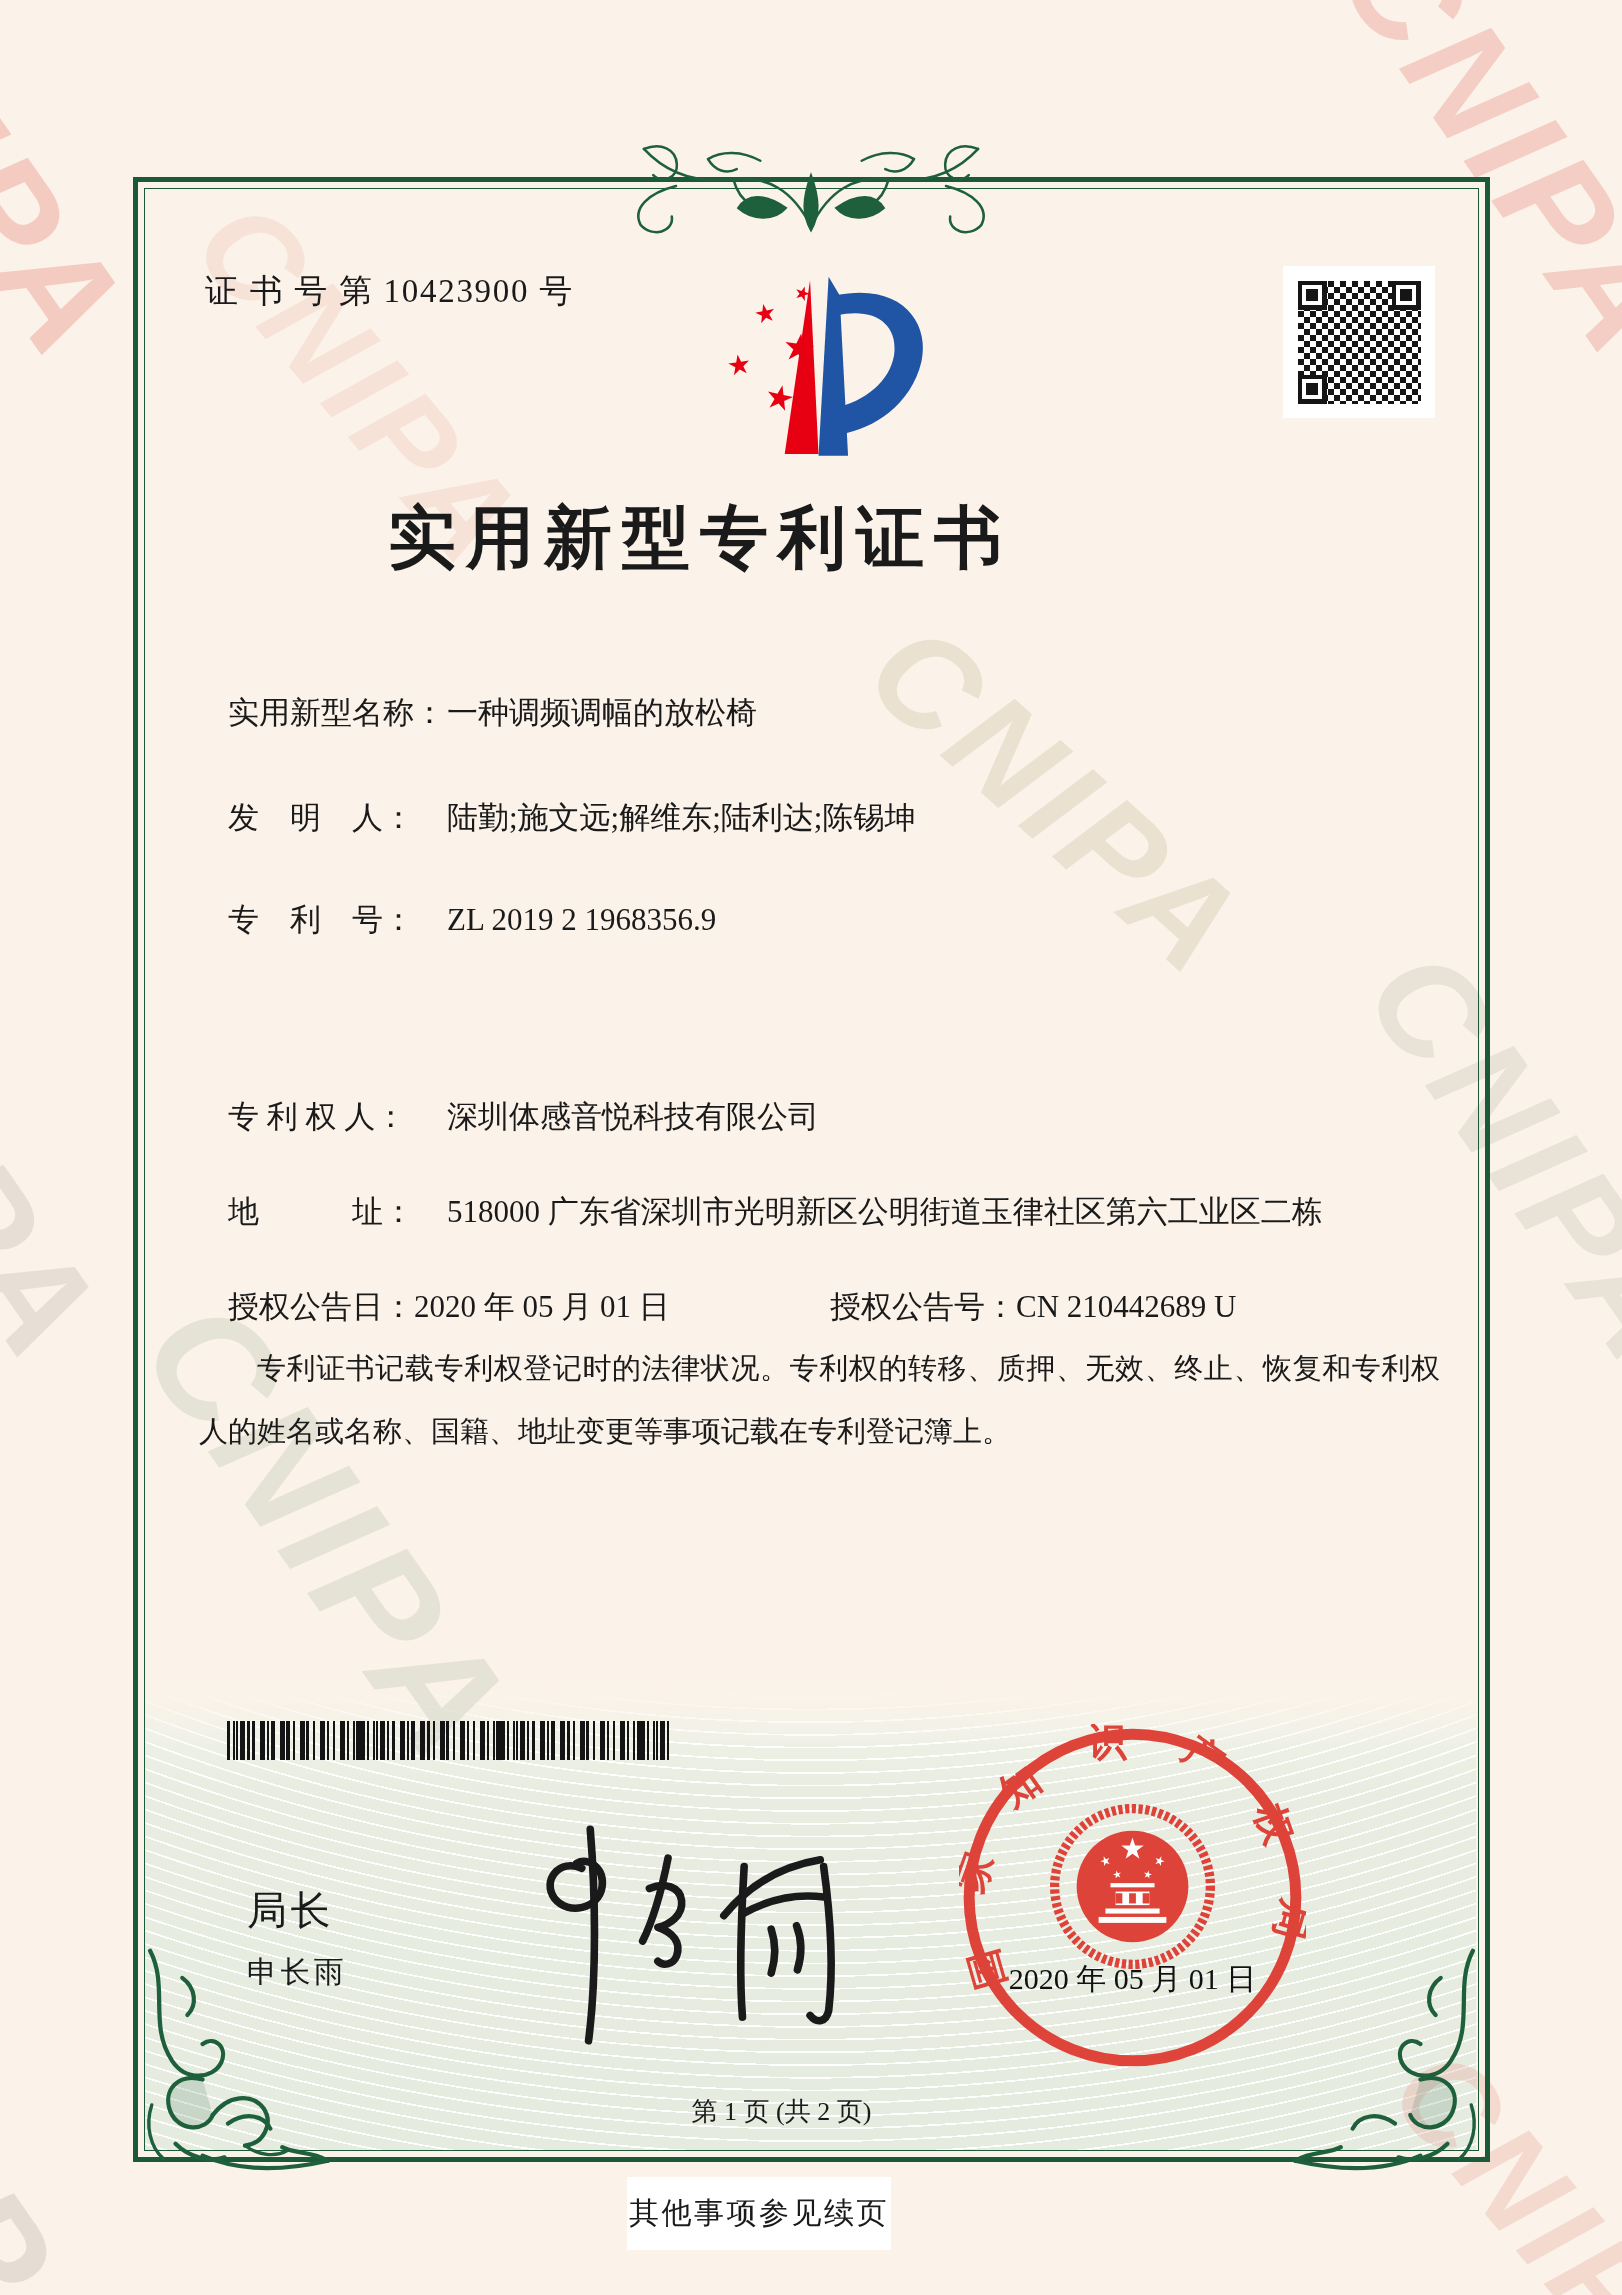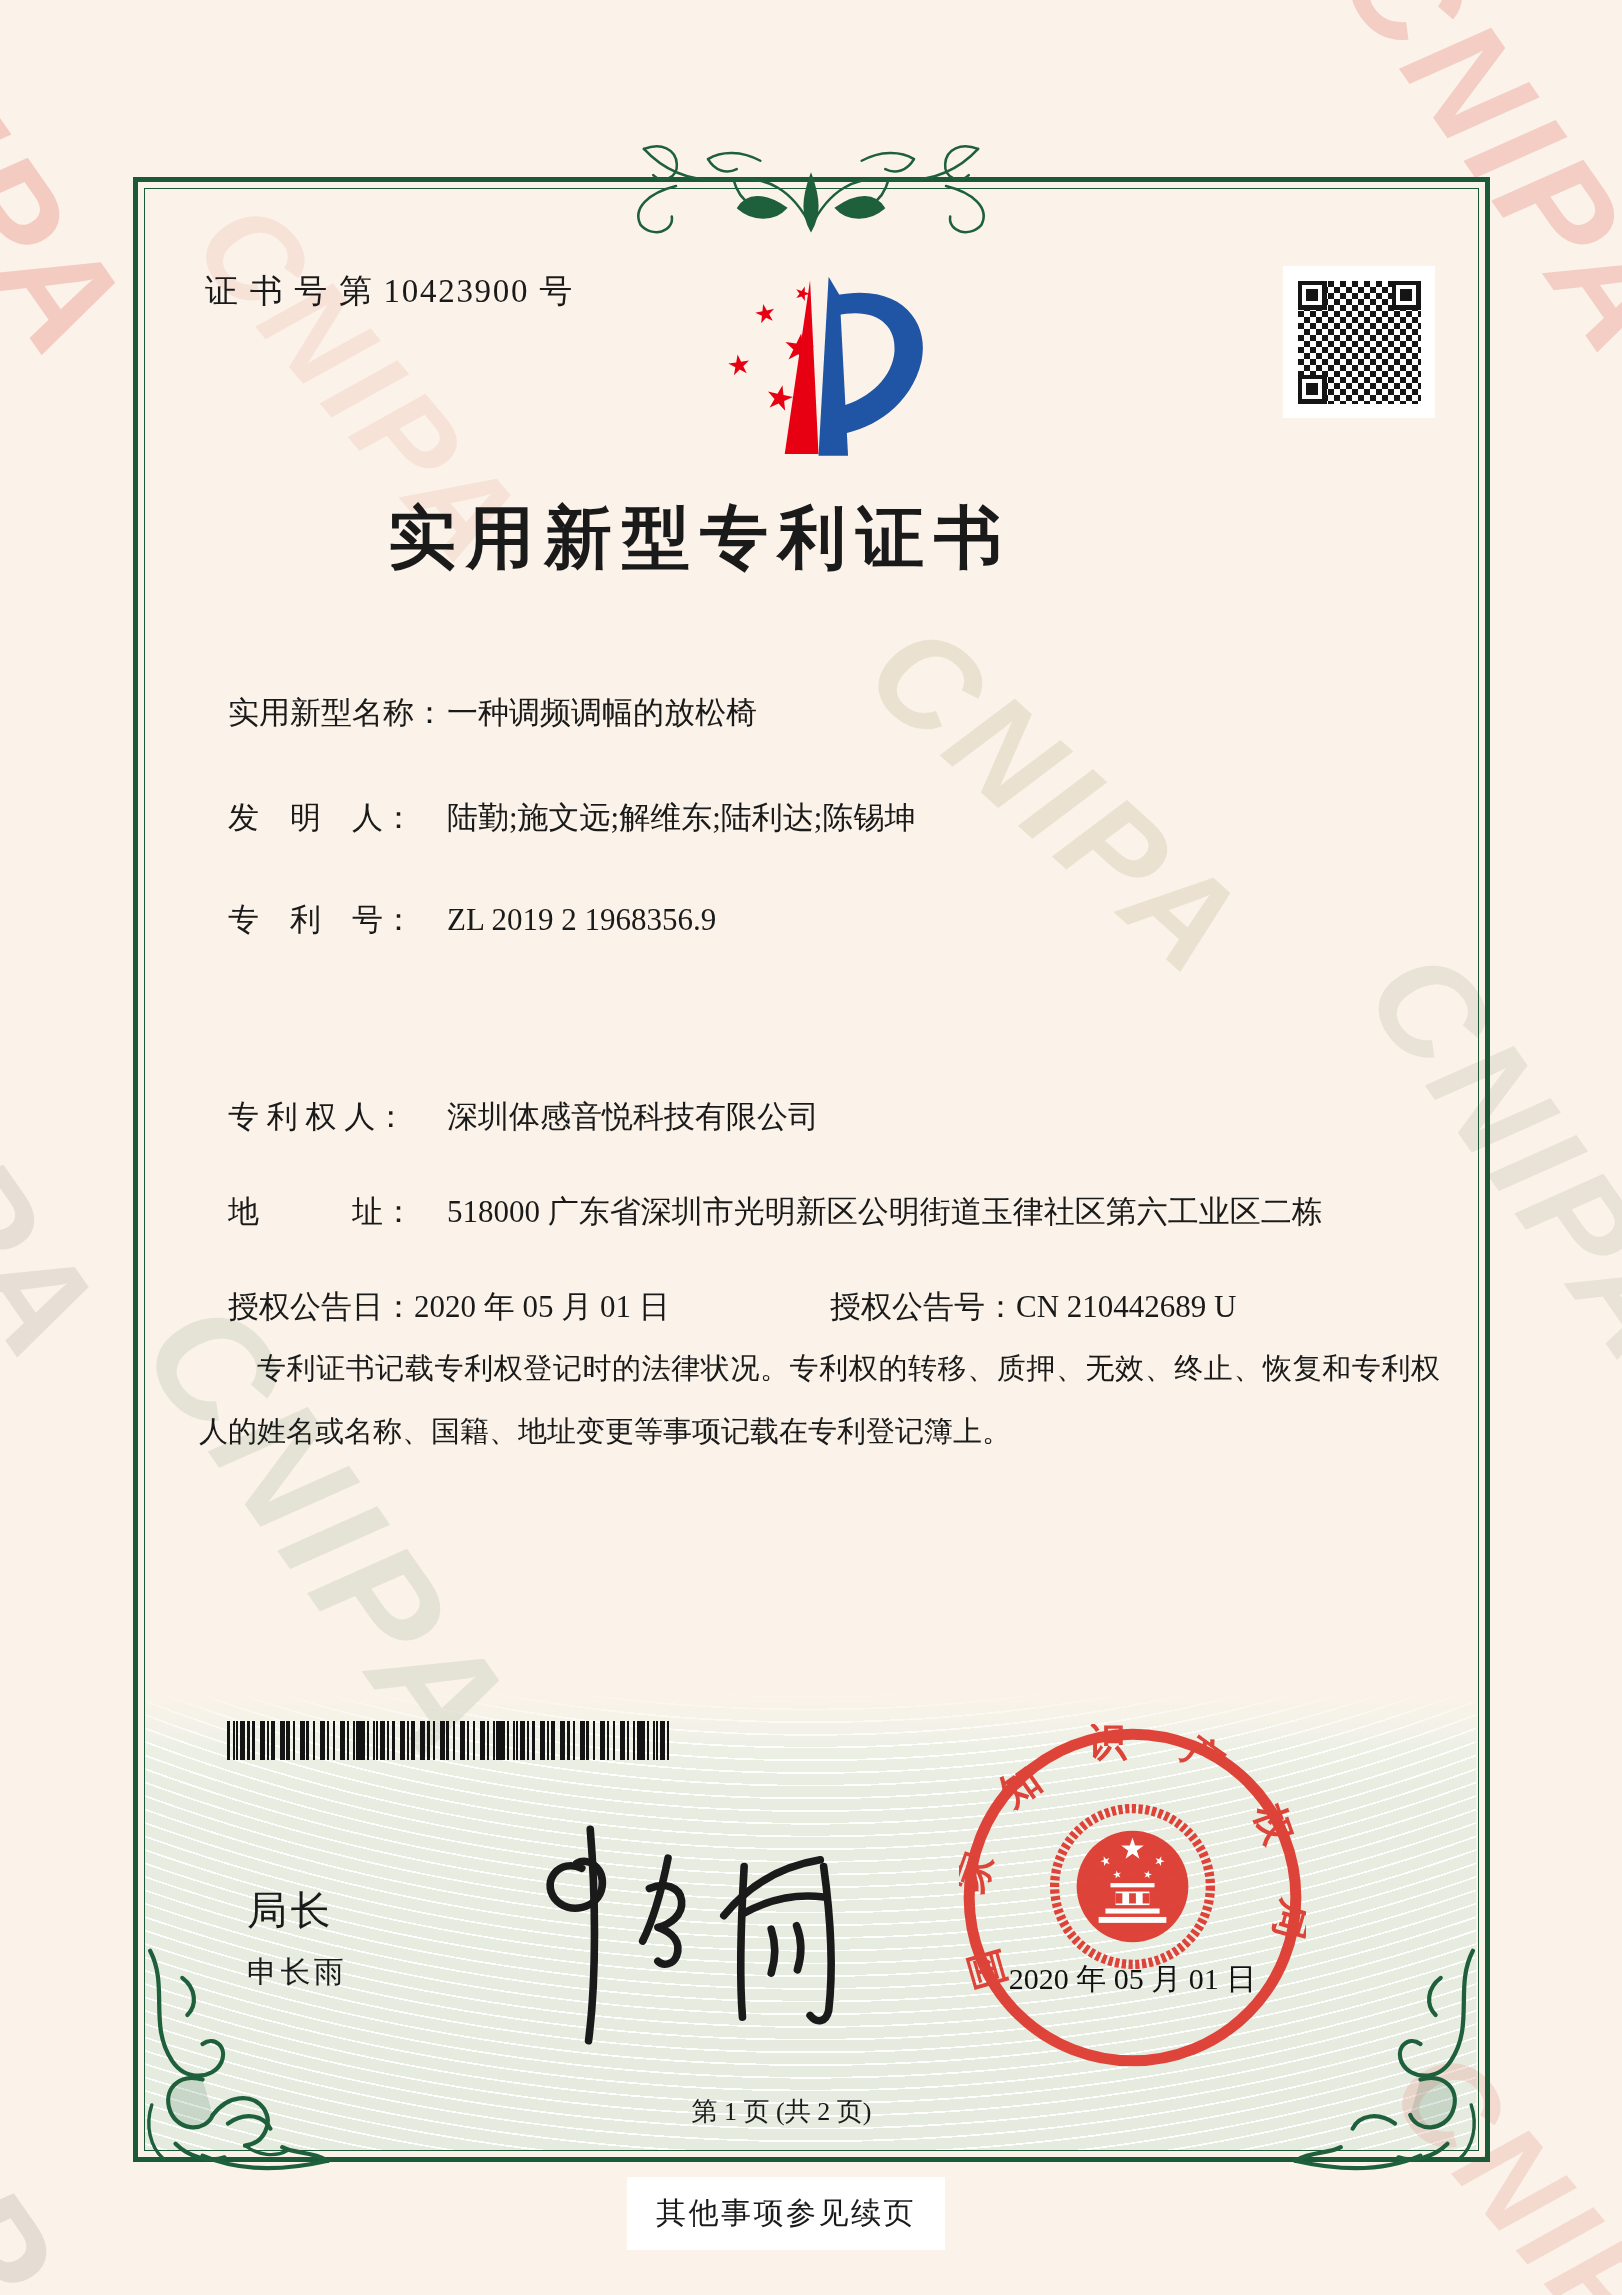--- a/index.html
+++ b/index.html
@@ -69,21 +69,21 @@
   #signature{position:absolute;z-index:6;left:482px;top:1814px;}
 
   
   #seal{position:absolute;z-index:6;left:959px;top:1724px;width:347px;height:347px;}
   #seal svg{position:absolute;left:0;top:0;}
   #seal-date{position:absolute;z-index:7;left:0;top:235px;width:347px;text-align:center;
              font-size:30px;color:#111;white-space:nowrap;}
 
   
   #page-info{position:absolute;z-index:5;left:0;top:2094px;width:1563px;text-align:center;font-size:26px;}
-  #note-box{position:absolute;z-index:5;left:627px;top:2177px;width:318px;height:73px;background:#fff;
+  #note-box{position:absolute;z-index:5;left:627px;top:2177px;width:264px;height:73px;background:#fff;
             display:flex;align-items:center;justify-content:center;}
   #note-box span{font-size:30px;letter-spacing:2.5px;}
 </style>
 </head>
 <body>
 
 <div id="page">
 
   <div class="wm" style="left:-118px;top:-110px;font-size:148px;color:rgba(228,112,102,.30);transform:rotate(55deg);">CNIPA</div>
   <div class="wm" style="left:1441px;top:-101px;font-size:144px;color:rgba(228,112,102,.28);transform:rotate(55deg);">CNIPA</div>

